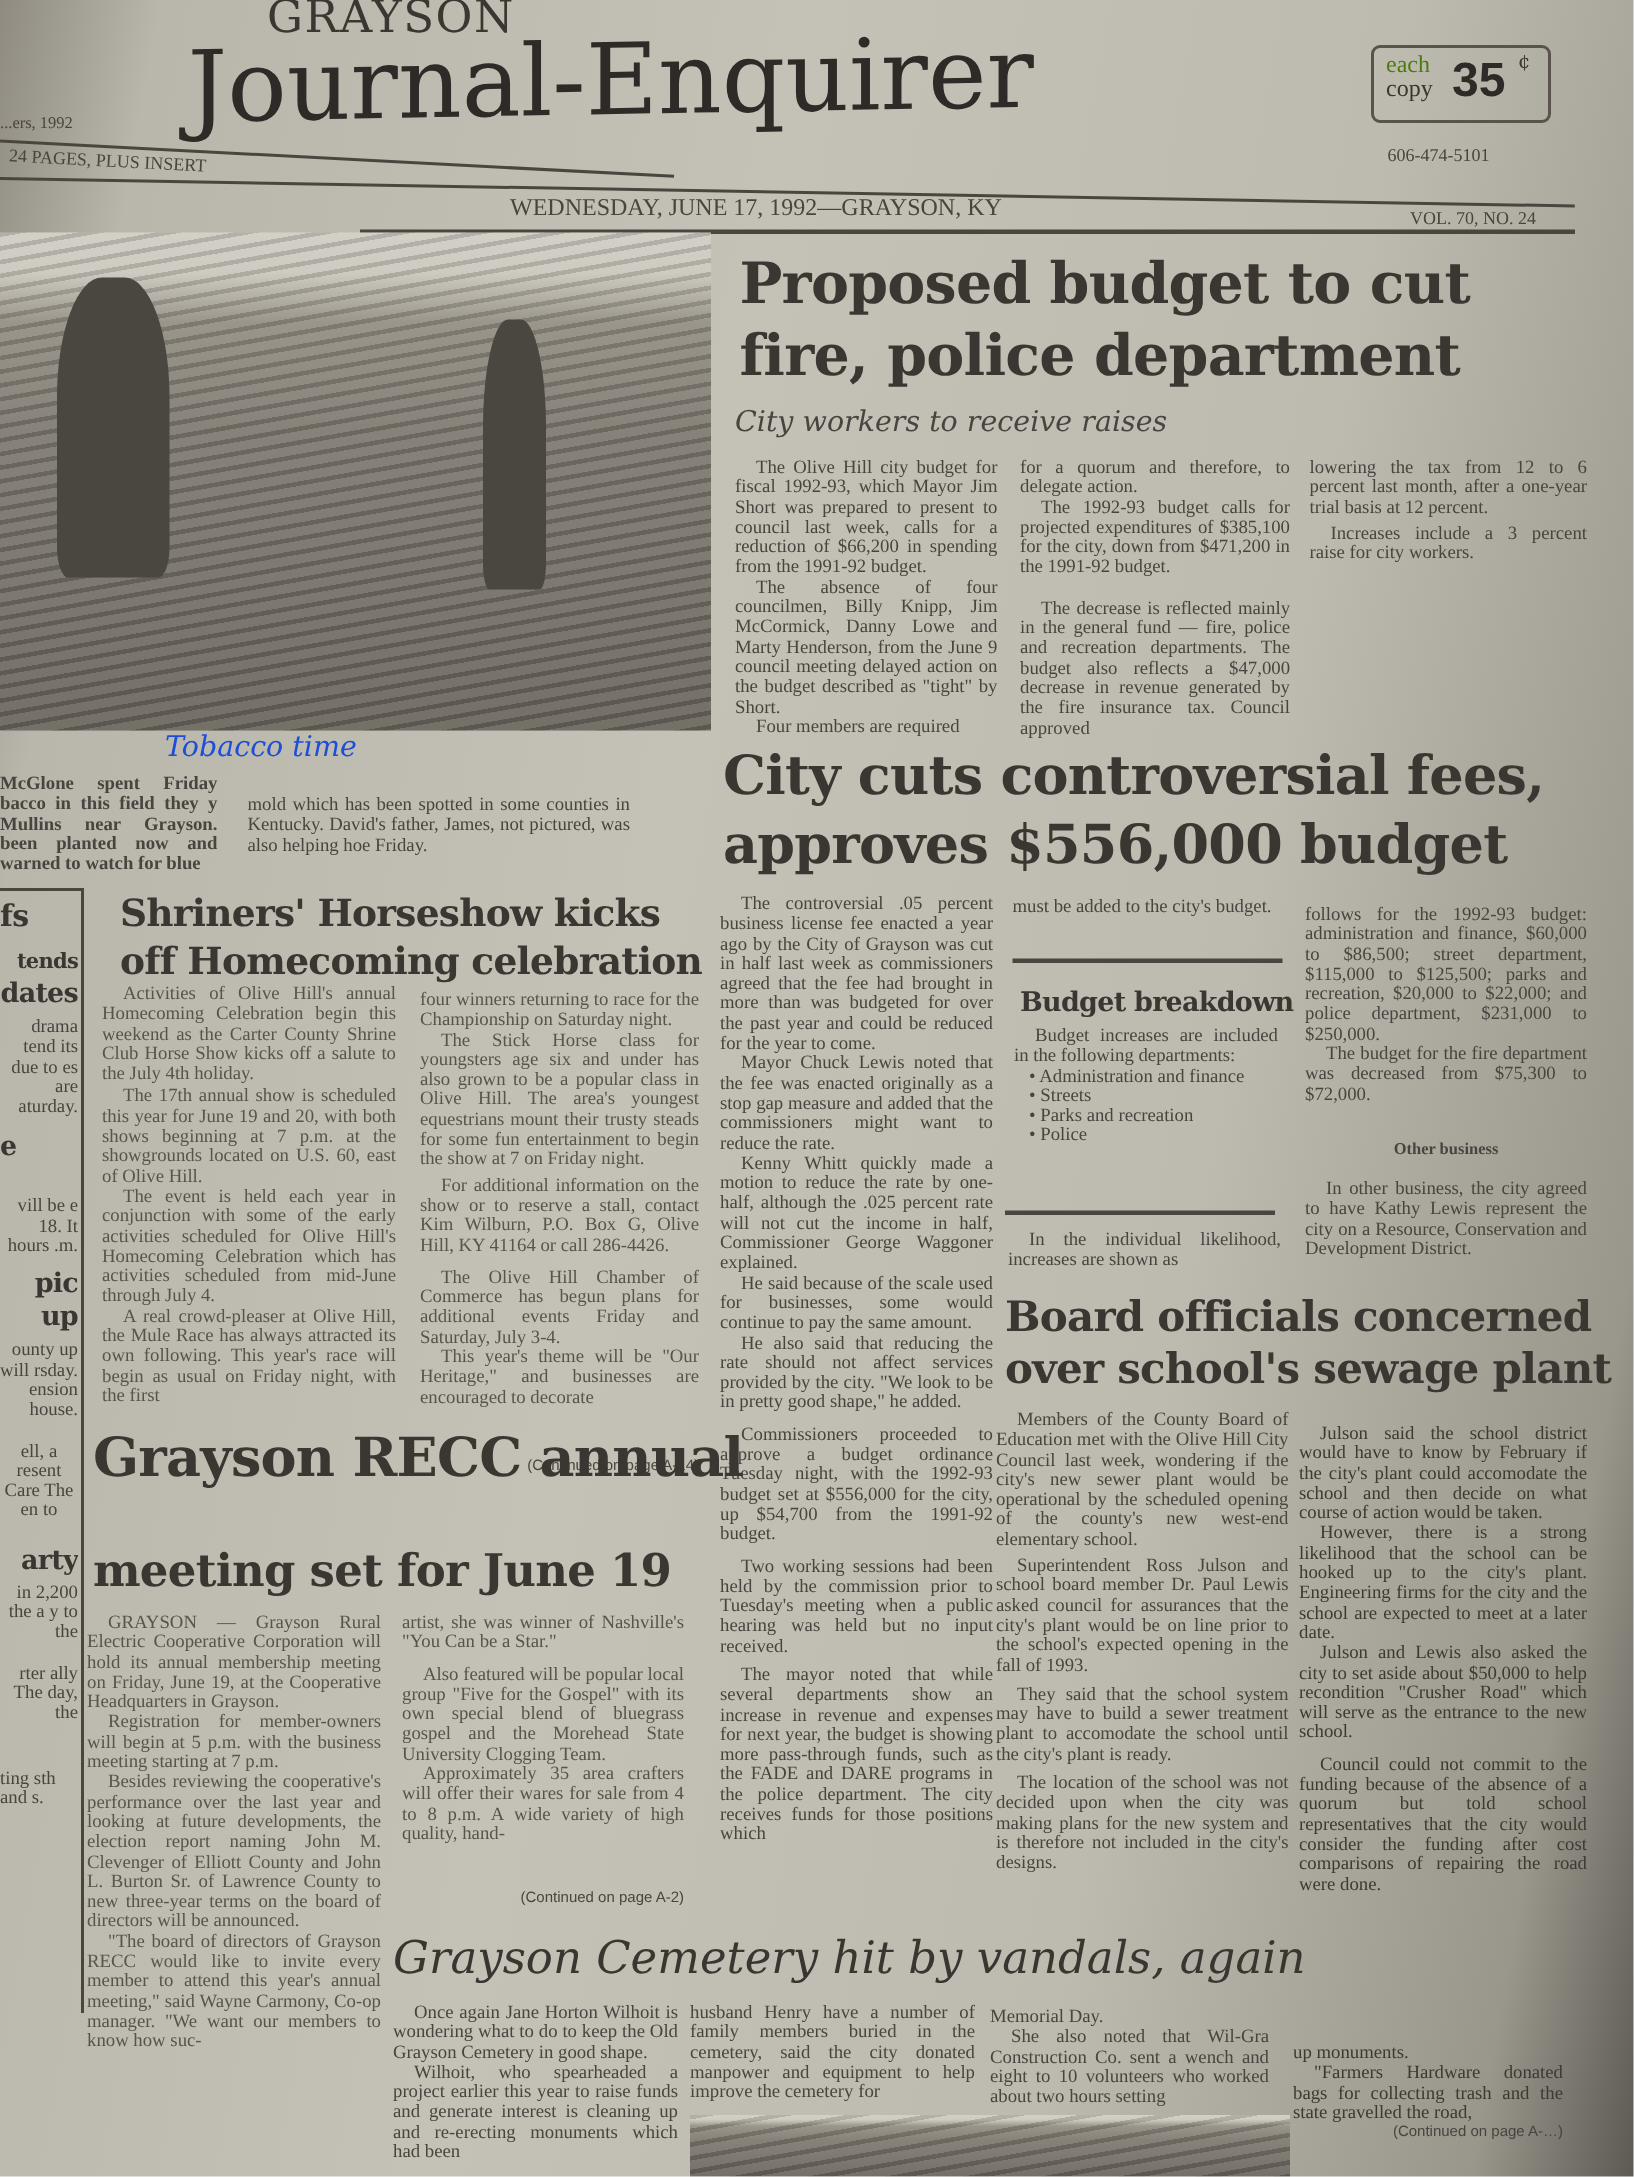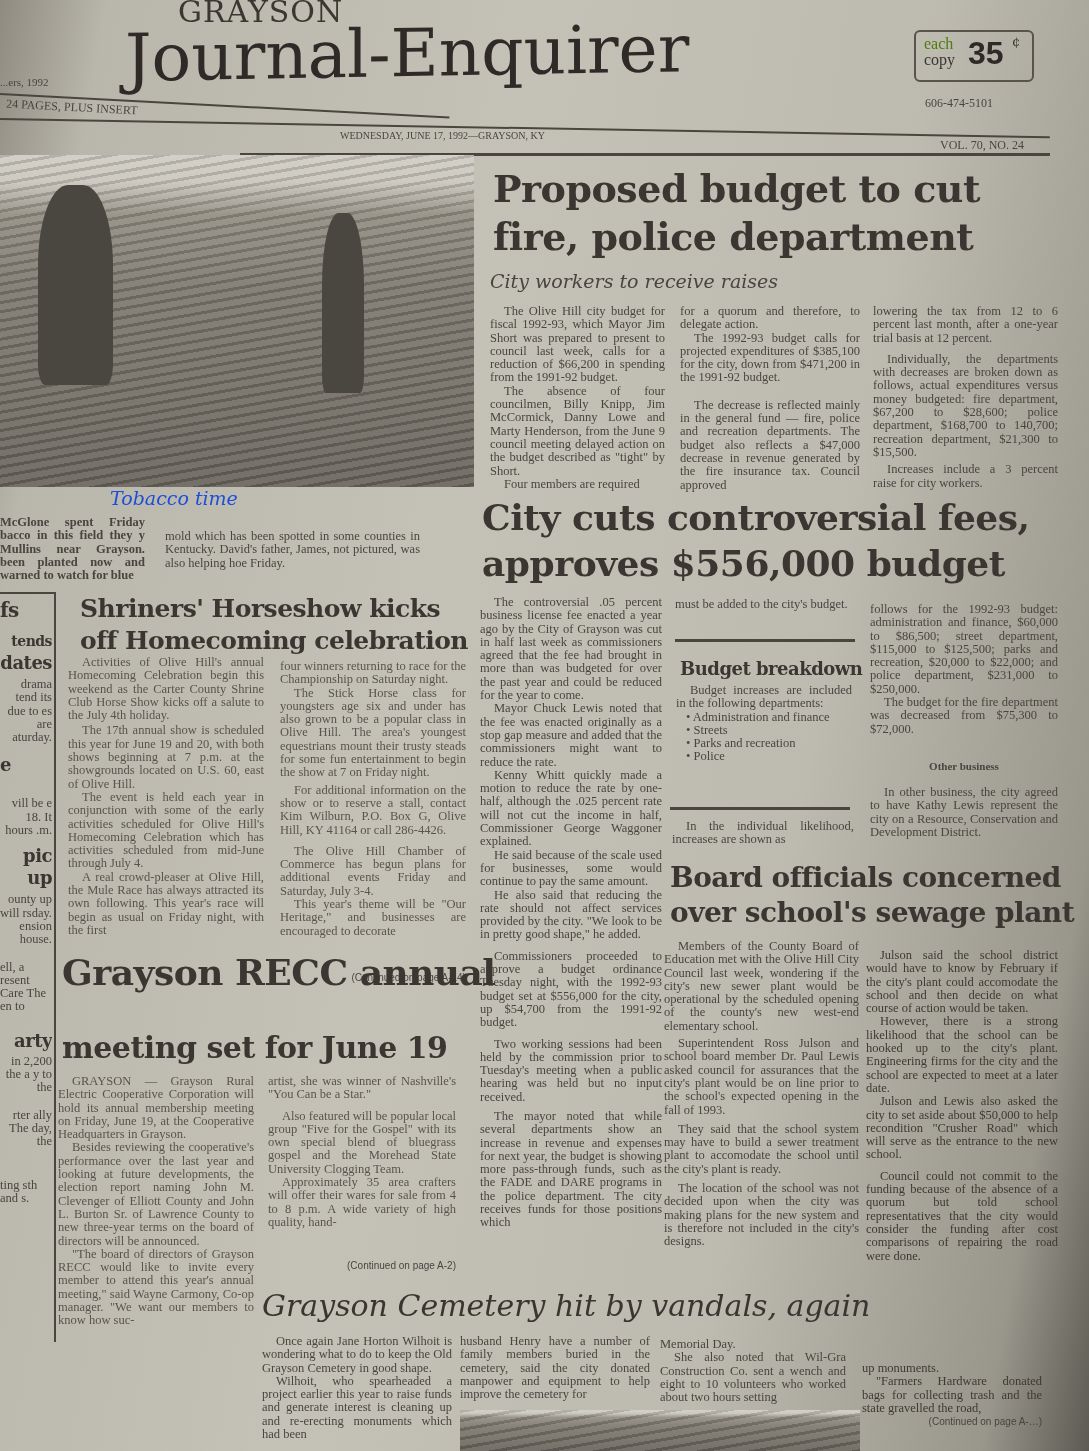--- a/index.html
+++ b/index.html
@@ -30,21 +30,21 @@
 <div class="abs" style="left:914px;top:30px;width:116px;height:48px;border:2px solid #5a534d;border-radius:6px;">
   <span class="abs" style="left:8px;top:4px;font-family:'Liberation Serif',serif;font-size:16px;line-height:15px;color:#4d7c0f;">each</span>
   <span class="abs" style="left:8px;top:20px;font-family:'Liberation Serif',serif;font-size:16px;line-height:15px;color:#3a3531;">copy</span>
   <span class="abs" style="left:52px;top:3px;font-family:'Liberation Sans',sans-serif;font-weight:bold;font-size:32px;color:#2f2a27;">35</span>
   <span class="abs" style="left:96px;top:2px;font-size:13px;">¢</span>
 </div>
 <div class="abs small" style="left:925px;top:96px;font-size:12px;">606-474-5101</div>
 <div class="rule" style="left:0;top:93px;width:450px;height:2px;transform:rotate(3deg);transform-origin:left;"></div>
 <div class="abs small" style="left:6px;top:100px;font-size:12px;transform:rotate(3deg);">24 PAGES, PLUS INSERT</div>
 <div class="rule" style="left:0;top:118px;width:1050px;height:2px;transform:rotate(1deg);transform-origin:left;"></div>
-<div class="abs small" style="left:340px;top:130px;font-size:10px;">WEDNESDAY, JUNE 17, 1992—GRAYSON, KY</div>
+<div class="abs small" style="left:340px;top:130px;font-size:16px;">WEDNESDAY, JUNE 17, 1992—GRAYSON, KY</div>
 <div class="abs small" style="left:940px;top:138px;font-size:12px;">VOL. 70, NO. 24</div>
 <div class="rule" style="left:240px;top:153px;width:810px;height:3px;"></div>
 
 <div class="photo" style="left:0;top:155px;width:474px;height:332px;">
   <div class="person" style="left:38px;top:30px;width:75px;height:200px;"></div>
   <div class="person" style="left:322px;top:58px;width:42px;height:180px;"></div>
 </div>
 <div class="abs" style="left:110px;top:487px;font-family:'DejaVu Serif',serif;font-style:italic;font-size:19px;color:#1d4ed8;">Tobacco time</div>
 <div class="abs txt" style="left:0;top:516px;width:145px;font-weight:bold;">McGlone spent Friday bacco in this field they y Mullins near Grayson. been planted now and warned to watch for blue</div>
 <div class="abs txt" style="left:165px;top:530px;width:255px;">mold which has been spotted in some counties in Kentucky. David's father, James, not pictured, was also helping hoe Friday.</div>
@@ -57,21 +57,20 @@
   <p>The absence of four councilmen, Billy Knipp, Jim McCormick, Danny Lowe and Marty Henderson, from the June 9 council meeting delayed action on the budget described as "tight" by Short.</p>
   <p>Four members are required</p>
 </div>
 <div class="abs txt" style="left:680px;top:305px;width:180px;">
   <p style="text-indent:0">for a quorum and therefore, to delegate action.</p>
   <p>The 1992-93 budget calls for projected expenditures of $385,100 for the city, down from $471,200 in the 1991-92 budget.</p>
   <p style="margin-top:14px">The decrease is reflected mainly in the general fund — fire, police and recreation departments. The budget also reflects a $47,000 decrease in revenue generated by the fire insurance tax. Council approved</p>
 </div>
 <div class="abs txt" style="left:873px;top:305px;width:185px;">
   <p style="text-indent:0">lowering the tax from 12 to 6 percent last month, after a one-year trial basis at 12 percent.</p>
-  <p style="margin-top:8px">Individually, the departments with decreases are broken down as follows, actual expenditures versus money budgeted: fire department, $67,200 to $28,600; police department, $168,700 to 140,700; recreation department, $21,300 to $15,500.</p>
   <p style="margin-top:4px">Increases include a 3 percent raise for city workers.</p>
 </div>
 
 <div class="abs hd" style="left:482px;top:496px;font-size:36px;line-height:42px;">City cuts controversial fees,</div>
 <div class="abs hd" style="left:482px;top:542px;font-size:36px;line-height:42px;">approves $556,000 budget</div>
 <div class="abs txt" style="left:480px;top:596px;width:182px;">
   <p>The controversial .05 percent business license fee enacted a year ago by the City of Grayson was cut in half last week as commissioners agreed that the fee had brought in more than was budgeted for over the past year and could be reduced for the year to come.</p>
   <p>Mayor Chuck Lewis noted that the fee was enacted originally as a stop gap measure and added that the commissioners might want to reduce the rate.</p>
   <p>Kenny Whitt quickly made a motion to reduce the rate by one-half, although the .025 percent rate will not cut the income in half, Commissioner George Waggoner explained.</p>
   <p>He said because of the scale used for businesses, some would continue to pay the same amount.</p>
@@ -125,21 +124,21 @@
 <div class="abs" style="left:0;top:598px;width:52px;overflow:hidden;">
   <div class="hd" style="font-size:20px;">fs</div>
   <div class="hd" style="font-size:14px;line-height:22px;margin-top:8px;text-align:right;">tends</div>
   <div class="hd" style="font-size:18px;line-height:22px;text-align:right;">dates</div>
   <div class="txt" style="text-align:right;margin-top:4px;">drama tend its due to es are aturday.</div>
   <div class="hd" style="font-size:18px;margin-top:10px;">e</div>
   <div class="txt" style="text-align:right;margin-top:22px;">vill be e 18. It hours .m.</div>
   <div class="hd" style="font-size:18px;line-height:22px;margin-top:8px;text-align:right;">pic</div>
   <div class="hd" style="font-size:18px;line-height:22px;text-align:right;">up</div>
   <div class="txt" style="text-align:right;margin-top:4px;">ounty up will rsday. ension house.</div>
-  <div class="txt" style="text-align:left;margin-top:14px;">ell, a resent Care The en to</div>
+  <div class="txt" style="text-align:center;margin-top:14px;">ell, a resent Care The en to</div>
   <div class="hd" style="font-size:18px;margin-top:16px;text-align:right;">arty</div>
   <div class="txt" style="text-align:right;margin-top:4px;">in 2,200 the a y to the</div>
   <div class="txt" style="text-align:right;margin-top:14px;">rter ally The day, the</div>
   <div class="txt" style="text-align:left;margin-top:30px;">ting sth and s.</div>
 </div>
 
 <div class="abs hd" style="left:80px;top:594px;font-size:25px;line-height:30px;">Shriners' Horseshow kicks</div>
 <div class="abs hd" style="left:80px;top:626px;font-size:25px;line-height:30px;">off Homecoming celebration</div>
 <div class="abs txt" style="left:68px;top:656px;width:196px;color:#5a534d;">
   <p>Activities of Olive Hill's annual Homecoming Celebration begin this weekend as the Carter County Shrine Club Horse Show kicks off a salute to the July 4th holiday.</p>
@@ -153,20 +152,21 @@
   <p style="margin-top:4px">For additional information on the show or to reserve a stall, contact Kim Wilburn, P.O. Box G, Olive Hill, KY 41164 or call 286-4426.</p>
   <p style="margin-top:8px">The Olive Hill Chamber of Commerce has begun plans for additional events Friday and Saturday, July 3-4.</p>
   <p>This year's theme will be "Our Heritage," and businesses are encouraged to decorate</p>
 </div>
 <div class="abs cont" style="left:280px;top:972px;width:186px;">(Continued on page A-14)</div>
 
 <div class="abs hd" style="left:62px;top:954px;font-size:36px;line-height:36px;">Grayson RECC annual</div>
 <div class="abs hd" style="left:62px;top:1030px;font-size:30px;line-height:36px;">meeting set for June 19</div>
 <div class="abs txt" style="left:58px;top:1075px;width:196px;color:#5a534d;">
   <p>GRAYSON — Grayson Rural Electric Cooperative Corporation will hold its annual membership meeting on Friday, June 19, at the Cooperative Headquarters in Grayson.</p>
+  <p>Registration for member-owners will begin at 5 p.m. with the business meeting starting at 7 p.m.</p>
   <p>Besides reviewing the cooperative's performance over the last year and looking at future developments, the election report naming John M. Clevenger of Elliott County and John L. Burton Sr. of Lawrence County to new three-year terms on the board of directors will be announced.</p>
   <p>"The board of directors of Grayson RECC would like to invite every member to attend this year's annual meeting," said Wayne Carmony, Co-op manager. "We want our members to know how suc-</p>
 </div>
 <div class="abs txt" style="left:268px;top:1075px;width:188px;color:#5a534d;">
   <p style="text-indent:0">artist, she was winner of Nashville's "You Can be a Star."</p>
   <p style="margin-top:8px">Also featured will be popular local group "Five for the Gospel" with its own special blend of bluegrass gospel and the Morehead State University Clogging Team.</p>
   <p>Approximately 35 area crafters will offer their wares for sale from 4 to 8 p.m. A wide variety of high quality, hand-</p>
 </div>
 <div class="abs cont" style="left:268px;top:1260px;width:188px;">(Continued on page A-2)</div>
 

